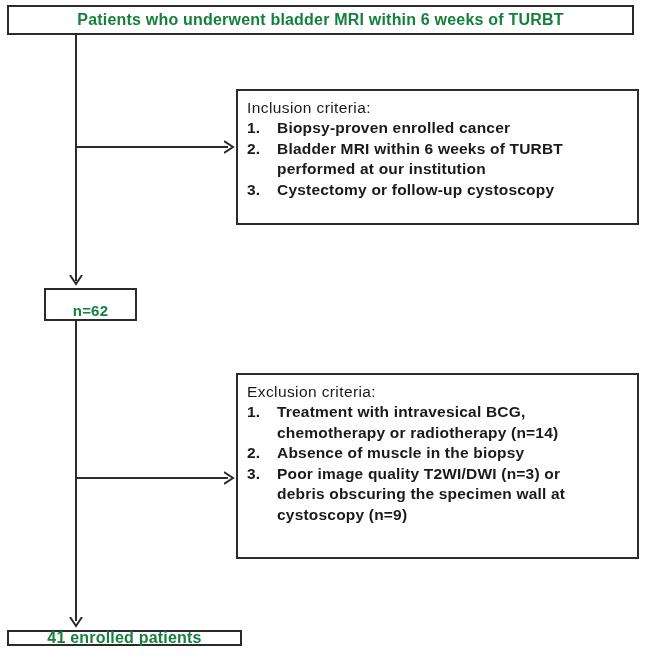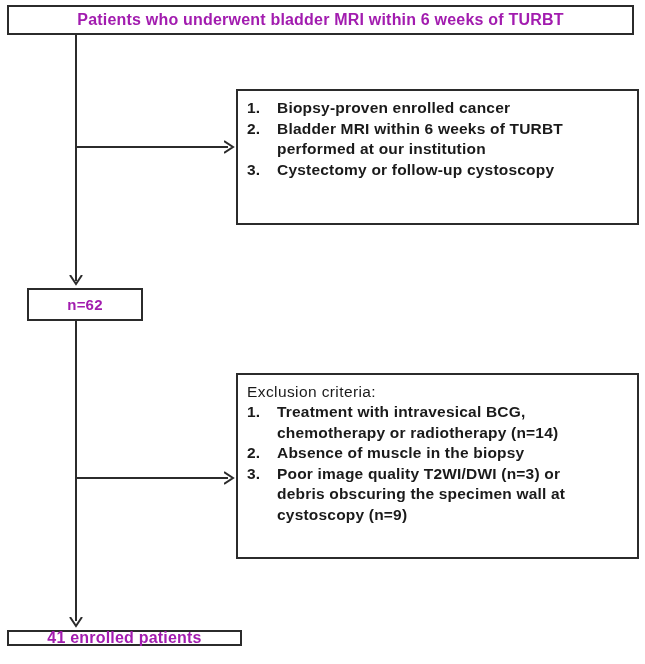--- a/index.html
+++ b/index.html
@@ -22,39 +22,40 @@
     background: #ffffff;
   }
   .box-center {
     display: flex;
     align-items: center;
     justify-content: center;
   }
   .box-title {
     font-size: 16px;
     font-weight: bold;
-    color: #a21caf;
+    color: #15803d;
     letter-spacing: 0.2px;
     white-space: nowrap;
   }
 
   
   #top-box {
     left: 7px;
     top: 5px;
     width: 627px;
     height: 30px;
   }
 
   
   #count-box {
-    left: 27px;
+    left: 44px;
     top: 288px;
-    width: 116px;
+    width: 93px;
     height: 33px;
+    align-items: flex-end;
   }
   #count-box .box-title { font-size: 15px; }
 
   
   #final-box {
     left: 7px;
     top: 630px;
     width: 235px;
     height: 16px;
   }
@@ -144,20 +145,21 @@
   </div>
 
   <div class="hline" style="left:75px; top:146px; width:153px;"></div>
   <div class="arrow-right" style="left:224px; top:140px;">
     <svg width="11" height="14" viewBox="0 0 11 14">
       <path d="M0 1 L9 7 L0 13" fill="none" stroke="#2b2b2b" stroke-width="2"></path>
     </svg>
   </div>
 
   <div class="box" id="inclusion-box">
+    <div class="crit-head">Inclusion criteria:</div>
     <ul class="crit-list">
       <li class="crit-item">
         <span class="crit-num">1.</span>
         <span class="crit-text">
           <span class="ln">Biopsy-proven enrolled cancer</span>
         </span>
       </li>
       <li class="crit-item">
         <span class="crit-num">2.</span>
         <span class="crit-text">

